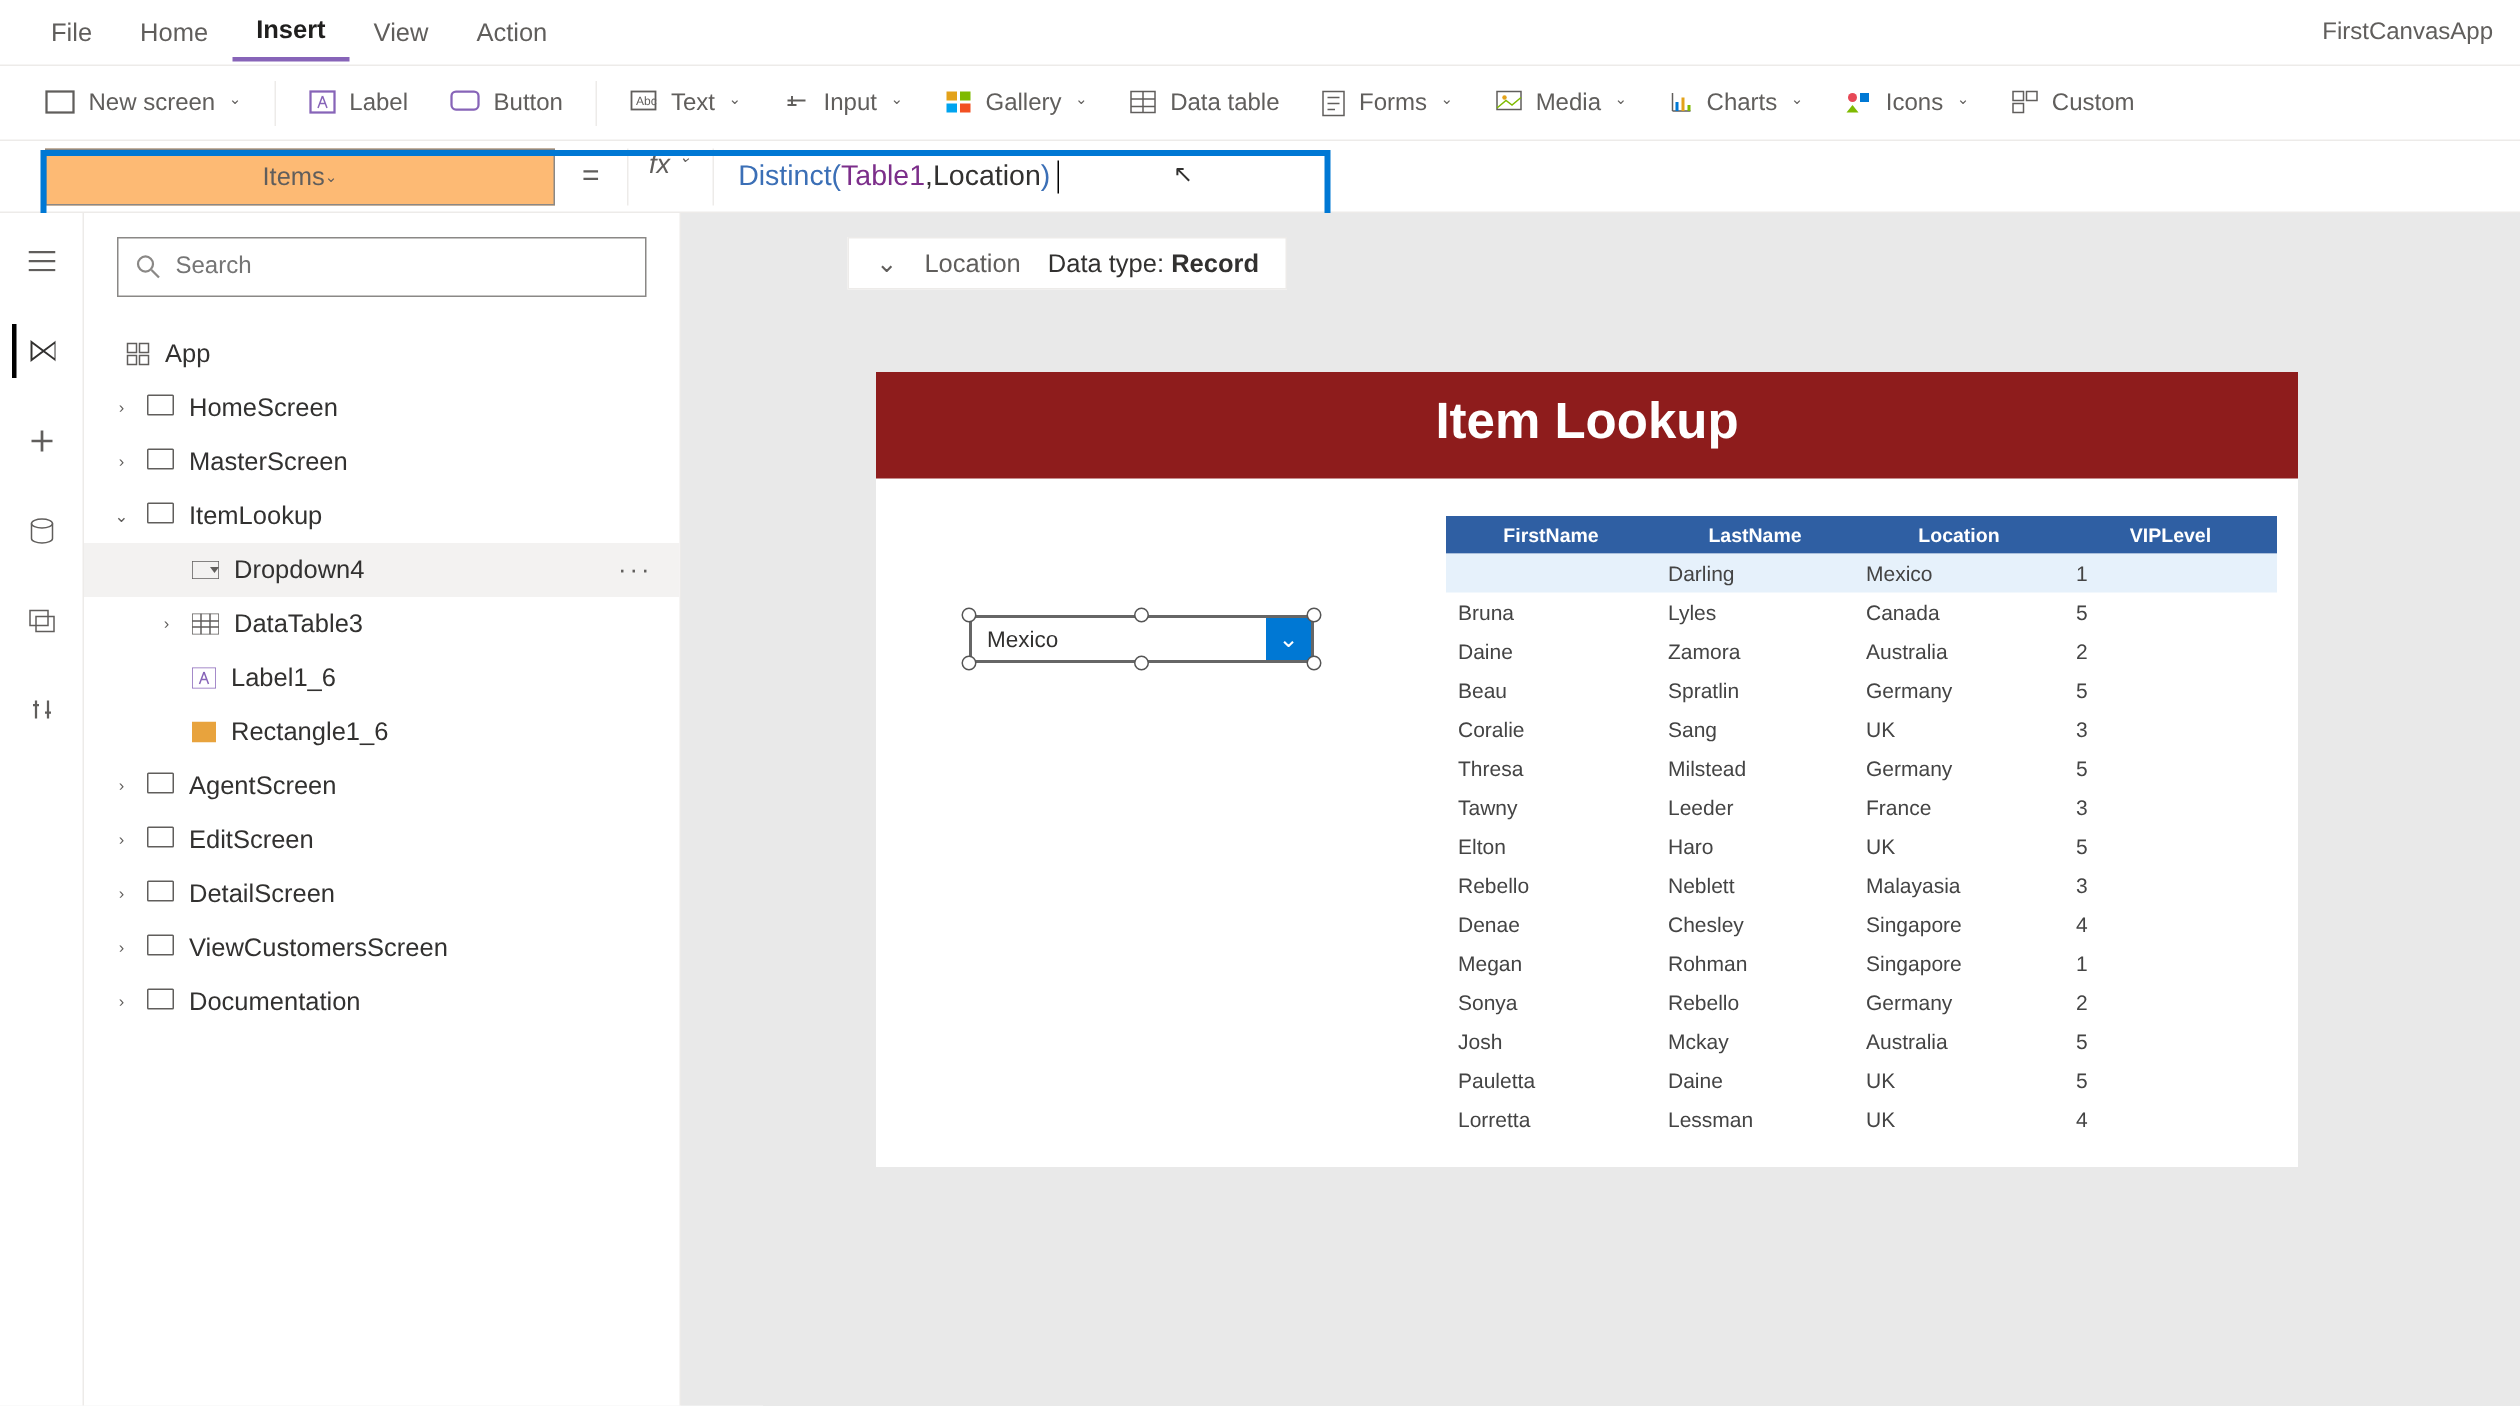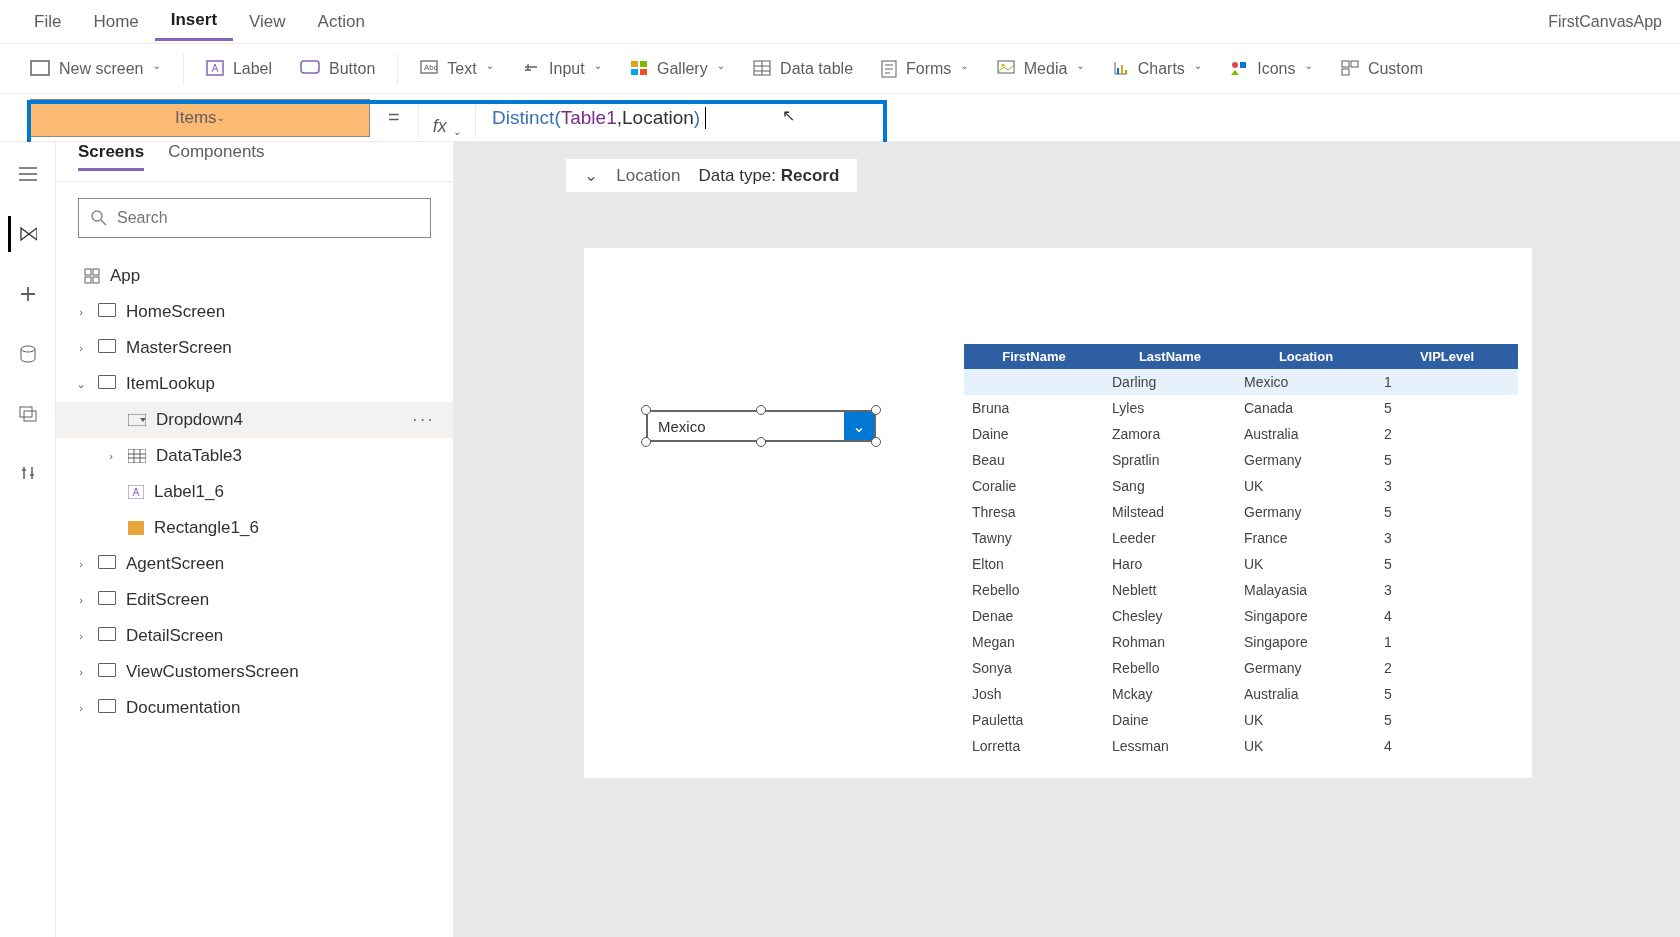--- a/index.html
+++ b/index.html
@@ -14,21 +14,21 @@
 
 .ribbon { display: flex; align-items: center; height: 50px; border-bottom: 1px solid #edebe9; padding: 0 18px; gap: 4px; }
 .ribbon-btn { display: flex; gap: 9px; padding: 6px 12px; color: #605e5c; font-size: 16px; cursor: pointer; }
 .ribbon-sep { width: 1px; height: 30px; background: #edebe9; margin: 0 6px; }
 .chev { font-size: 10px; color: #605e5c; }
 
 
 .formula-row { display: flex; align-items: center; height: 48px; border-bottom: 1px solid #edebe9; padding-left: 30px; }
 .prop-select { width: 340px; height: 38px; border: 1px solid #8a8886; padding: 0 12px; display: flex; align-items: center; justify-content: center; font-size: 17px; color: #605e5c; background: #fdba74; }
 .eq { padding: 0 18px; font-size: 20px; color: #605e5c; }
-.fx { padding: 0 14px; font-size: 18px; font-style: italic; color: #605e5c; display: flex; align-items: flex-end; gap: 6px; border-left: 1px solid #edebe9; border-right: 1px solid #edebe9; height: 38px; }
+.fx { padding: 0 14px; font-size: 18px; font-style: italic; color: #605e5c; display: flex; align-items: flex-start; gap: 6px; border-left: 1px solid #edebe9; border-right: 1px solid #edebe9; height: 38px; }
 .formula-input { flex: 1; padding: 0 16px; font-family: Consolas, monospace; font-size: 19px; display: flex; align-items: center; }
 .f-kw { color: #3b6fb6; }
 .f-paren { color: #3b6fb6; }
 .f-tbl { color: #7c2e8a; }
 .f-fld { color: #323130; }
 .f-cursor { border-right: 1px solid #000; animation: blink 1s step-end infinite; }
 @keyframes blink { 50% { border-color: transparent; } }
 .highlight-box { position: absolute; border: 4px solid #0078d4; pointer-events: none; }
 
 
@@ -281,24 +281,20 @@
       </svg>
     </div>
   <div class="rail-item">
       <svg width="16" height="18">
         <path d="M4 2 V14 M12 2 V14 M2 5 H6 M10 10 H14" stroke="#605e5c" stroke-width="1.5"></path>
       </svg>
     </div>
 </div>
 
 <div class="treepanel">
-  <div class="tree-tabs">
-    <div class="tree-tab active">Screens</div>
-    <div class="tree-tab">Components</div>
-  </div>
   <div class="tree-search">
     <span>
         <svg width="16" height="16">
           <circle cx="6" cy="6" r="5" fill="none" stroke="#8a8886" stroke-width="1.5"></circle>
           <path d="M10 10 L15 15" stroke="#8a8886" stroke-width="1.5"></path>
         </svg>
       </span>
     <input placeholder="Search" style="">
   </div>
   <div class="tree-list">
@@ -393,20 +389,21 @@
           <span class="tree-chev">›</span>
           <span><span class="ticon screen"></span></span>
           <span>Documentation</span>
         </div>
       </div>
   </div>
 </div>
 
 <div class="canvas-area">
   <div class="canvas">
+    <div class="canvas-title">Item Lookup</div>
 
     <div class="dd-wrap">
       <div class="dd-ctrl">
         <div class="dd-val">Mexico</div>
         <div class="dd-arrow">⌄</div>
       </div>
       <div class="handle" style="left:-5px; top:-5px;"></div>
       <div class="handle" style="left:50%; top:-5px; margin-left:-5px;"></div>
       <div class="handle" style="right:-5px; top:-5px;"></div>
       <div class="handle" style="left:-5px; bottom:-5px;"></div>

